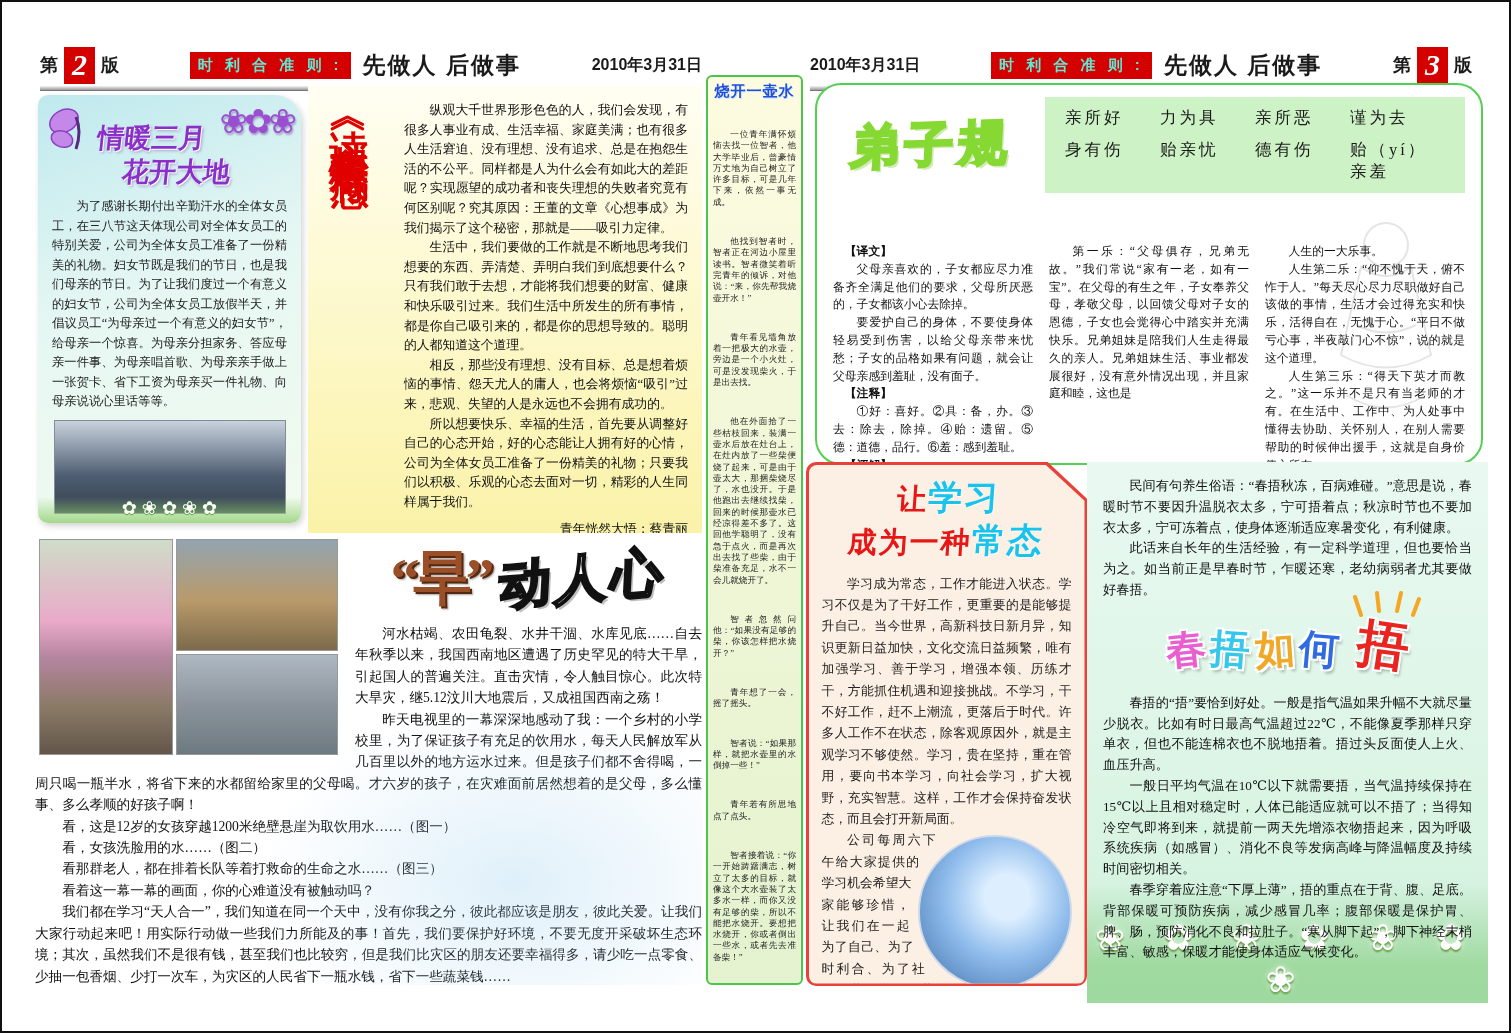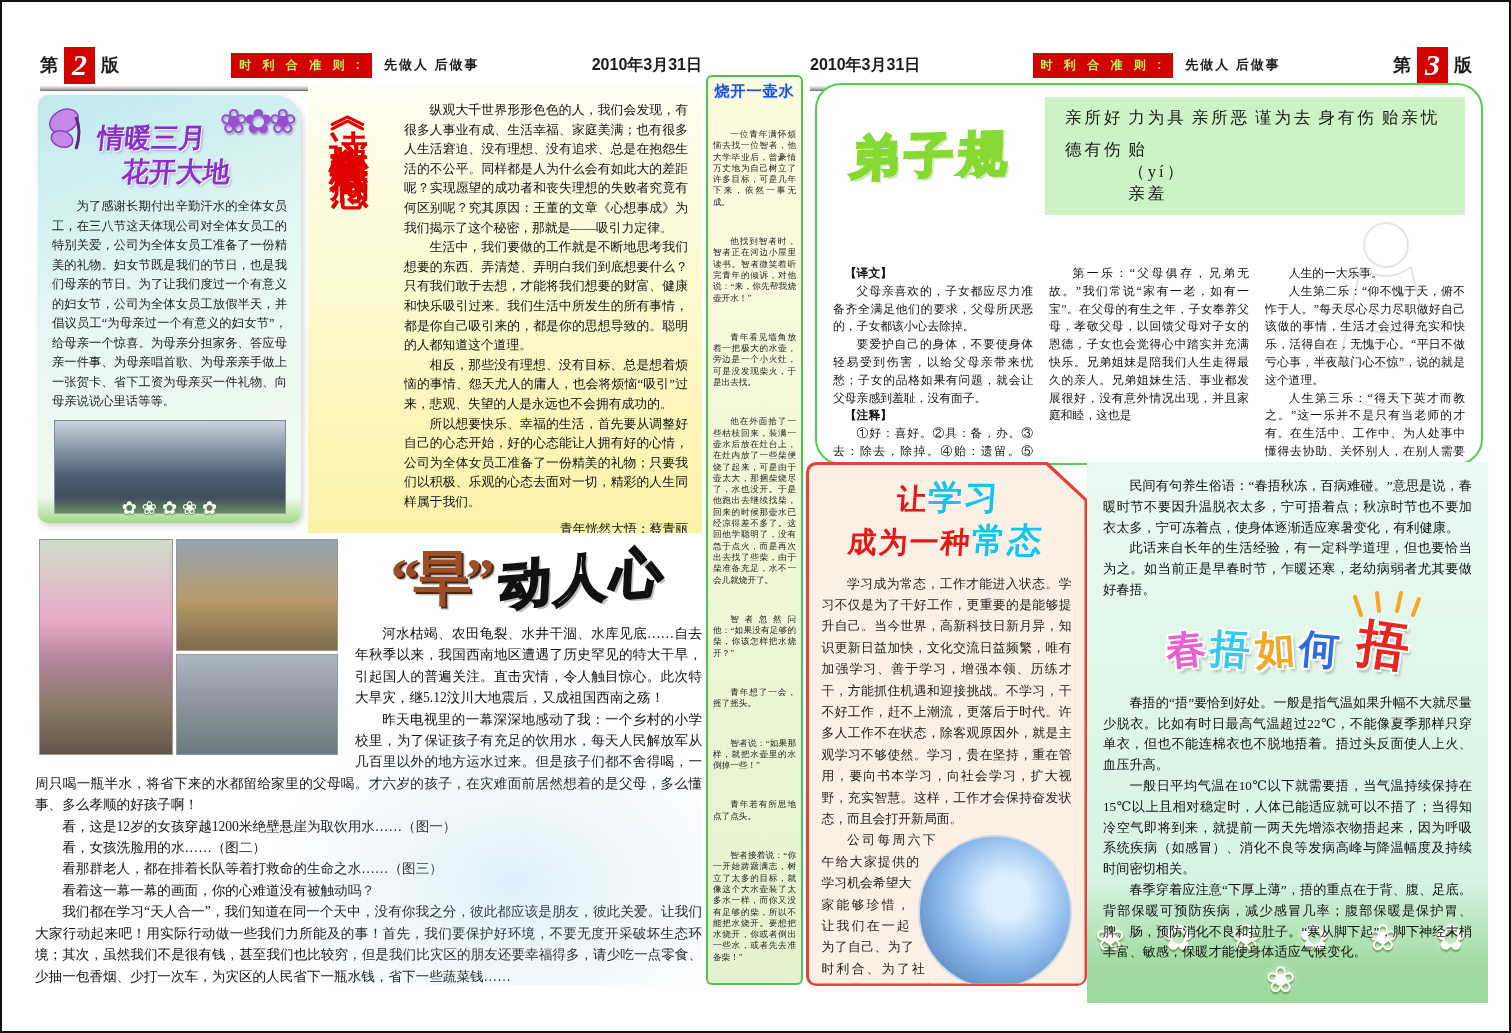--- a/index.html
+++ b/index.html
@@ -8,22 +8,22 @@
          font-family:"Liberation Sans","DejaVu Sans",sans-serif;color:#1a1a1a;}
   .abs{position:absolute;}
   p{margin:0;}
 
   
   .pagehead{position:absolute;top:46px;height:38px;display:flex;align-items:center;justify-content:space-between;}
   .pagenum{display:flex;align-items:center;gap:6px;font-weight:bold;font-size:18px;}
   .numbox{background:#d40000;color:#fff;font-family:"Liberation Serif",serif;font-style:italic;
           font-weight:bold;font-size:30px;width:31px;height:37px;display:flex;align-items:center;justify-content:center;}
   .motto{display:flex;align-items:center;gap:12px;}
-  .mottolabel{background:#d40000;color:#bef264;font-weight:bold;font-size:12px;letter-spacing:4px;padding:4px 8px;}
-  .mottotext{font-weight:bold;font-size:13px;letter-spacing:2px;text-align:center;}
+  .mottolabel{background:#d40000;color:#5eead4;font-weight:bold;font-size:15px;letter-spacing:4px;padding:4px 8px;}
+  .mottotext{font-weight:bold;font-size:23px;letter-spacing:2px;text-align:center;}
   .dateline{font-weight:bold;font-size:16px;}
   .rule{position:absolute;height:4px;background:linear-gradient(#f2f2f2,#9a9a9a);border-bottom:1px solid #777;}
 
   
   .warmbox{position:absolute;left:38px;top:95px;width:263px;height:428px;border-radius:10px 26px 10px 10px;
            background:linear-gradient(160deg,#bfe9ee 0%,#e6f7f3 45%,#f2fbee 100%);overflow:hidden;
            box-shadow:2px 3px 6px rgba(0,0,0,.18);}
   .wm-flowers{position:absolute;right:8px;top:6px;font-size:34px;color:#9a4fd0;letter-spacing:-4px;
               text-shadow:1px 2px 2px rgba(90,20,140,.4);}
   .wm-title{margin:26px 0 8px 58px;font-family:"Liberation Serif",serif;font-weight:bold;font-size:27px;
@@ -78,21 +78,21 @@
              text-align:justify;text-indent:2em;color:#111;}
 
   
   .dizigui{position:absolute;left:815px;top:83px;width:668px;height:382px;border:2px solid #52d052;border-radius:26px;
            background:#fff;box-sizing:border-box;padding:12px 16px;overflow:hidden;}
   .dz-sketch{position:absolute;right:10px;top:120px;opacity:.22;}
   .dz-head{display:flex;align-items:stretch;gap:14px;}
   .dz-title{min-width:198px;display:flex;align-items:center;justify-content:center;font-weight:bold;font-size:48px;
             letter-spacing:6px;color:#eaf8cf;-webkit-text-stroke:3px #86d832;transform:skewX(-5deg) rotate(-2deg);
             text-shadow:3px 3px 0 rgba(120,200,40,.35);}
-  .dz-quote{flex:1;background:#cdf2c5;padding:10px 20px;display:grid;grid-template-columns:repeat(6,1fr);
+  .dz-quote{flex:1;background:#cdf2c5;padding:10px 20px;display:grid;grid-template-columns:repeat(4,1fr);
             row-gap:10px;align-content:center;font-family:"Liberation Serif","DejaVu Serif",serif;
             font-size:16.5px;letter-spacing:3px;color:#1a1a1a;}
   .dz-cols{display:flex;gap:16px;margin-top:10px;height:282px;overflow:hidden;position:relative;}
   .dz-col{flex:1;font-family:"Liberation Serif","DejaVu Serif",serif;font-size:11.8px;line-height:17.8px;
           text-align:justify;color:#111;margin-top:40px;}
   .dz-col p{text-indent:2em;}
   .dz-col p.hd{text-indent:1em;font-weight:bold;}
 
   
   .studywrap{position:absolute;left:806px;top:462px;width:281px;height:524px;background:#e8413a;

